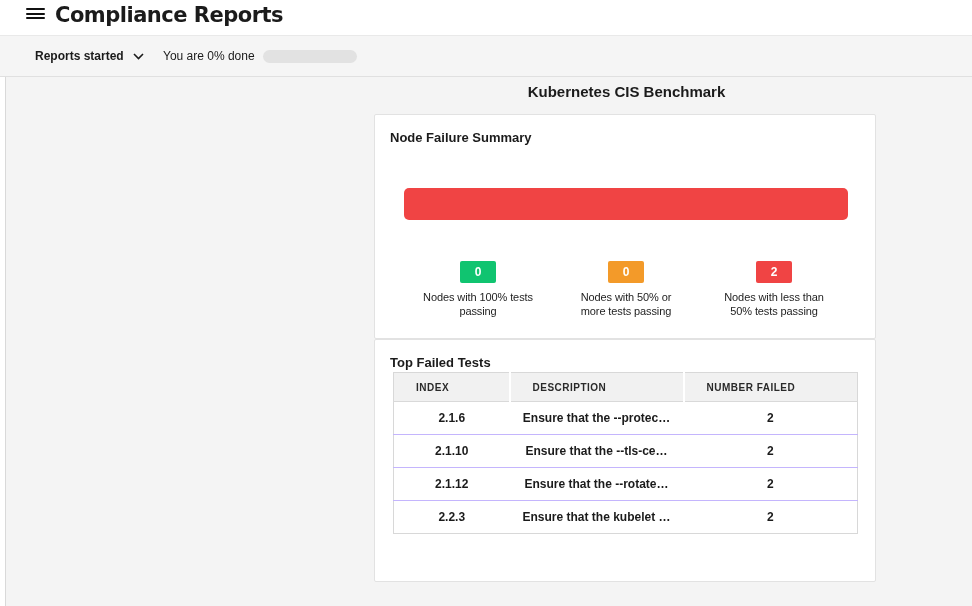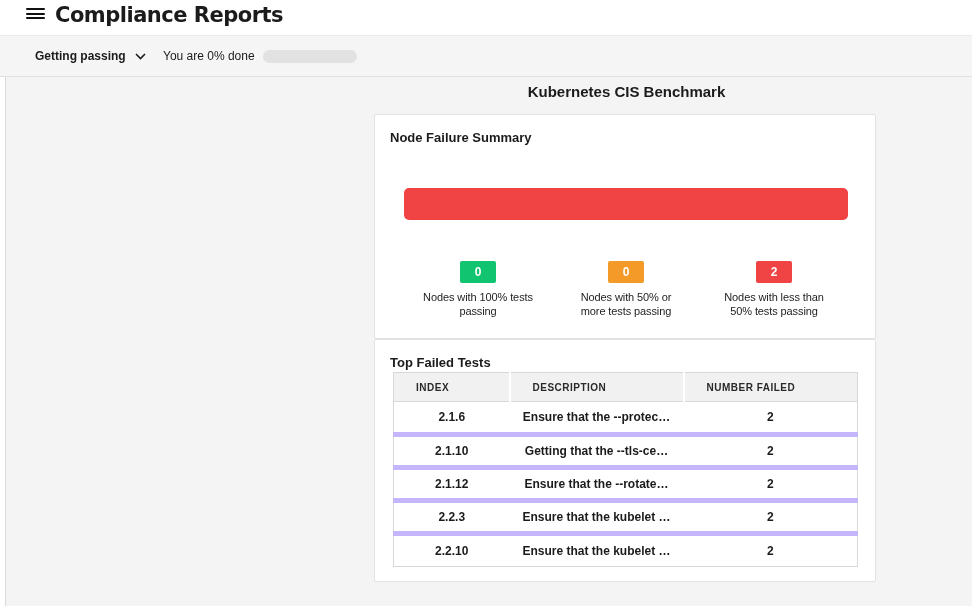--- a/index.html
+++ b/index.html
@@ -38,40 +38,40 @@
     font-size:12px; font-weight:700; display:flex; align-items:center; justify-content:center; }
   .stat-label { margin-top:8px; font-size:11px; line-height:13.5px; text-align:center; white-space:pre-line; color:#1d1d1d; letter-spacing:-0.1px; }
 
   
   .card-table { margin-top:0; height:243px; padding:15px; }
   table { width:calc(100% - 5px); border-collapse:collapse; margin:2px 2px 0 3px; table-layout:fixed; }
   .tbl { border:1px solid #d8d8d8; }
   th { background:#f1f1f1; height:29px; font-size:10px; letter-spacing:0.5px; text-align:left;
     padding-left:22px; color:#2a2a2a; border-right:2px solid #fff; border-bottom:1px solid #d9d9d9; }
   th:last-child { border-right:0; }
-  td { height:33px; text-align:center; font-size:12px; font-weight:700; border-bottom:5px solid #c4b5fd;
+  td { height:33px; text-align:center; font-size:12px; font-weight:700; border-bottom:1px solid #c4b5fd;
     overflow:hidden; white-space:nowrap; }
   tr:last-child td { border-bottom:0; }
   col.c1 { width:25%; } col.c2 { width:37.5%; } col.c3 { width:37.5%; }
 </style>
 </head>
 <body>
 
 <header class="app-header">
   <div class="hamburger">
       <span></span>
       <span></span>
       <span></span>
     </div>
   <h1 class="app-title">Compliance Reports</h1>
 </header>
 
 <div class="toolbar">
   <div class="gs-label">
-    <span>Getting passing</span>
+    <span>Reports started</span>
     <span class="chevron">
       <svg width="11" height="7" viewBox="0 0 11 7">
           <path d="M1 1l4.5 4.5L10 1" fill="none" stroke="#1b1b1b" stroke-width="1.6"></path>
         </svg>
     </span>
   </div>
   <div class="progress-text">You are 0% done</div>
   <div class="progress-track">
       <div class="progress-fill" style="width: 0%;"></div>
     </div>
@@ -121,35 +121,30 @@
           </tr>
         </thead>
         <tbody>
           <tr>
             <td>2.1.6</td>
             <td>Ensure that the --protec…</td>
             <td>2</td>
           </tr>
           <tr>
             <td>2.1.10</td>
-            <td>Getting that the --tls-ce…</td>
+            <td>Ensure that the --tls-ce…</td>
             <td>2</td>
           </tr>
           <tr>
             <td>2.1.12</td>
             <td>Ensure that the --rotate…</td>
             <td>2</td>
           </tr>
           <tr>
             <td>2.2.3</td>
             <td>Ensure that the kubelet …</td>
             <td>2</td>
           </tr>
-          <tr>
-            <td>2.2.10</td>
-            <td>Ensure that the kubelet …</td>
-            <td>2</td>
-          </tr>
         </tbody>
       </table>
     </div>
   </div>
 </div>
 
 </body></html>

